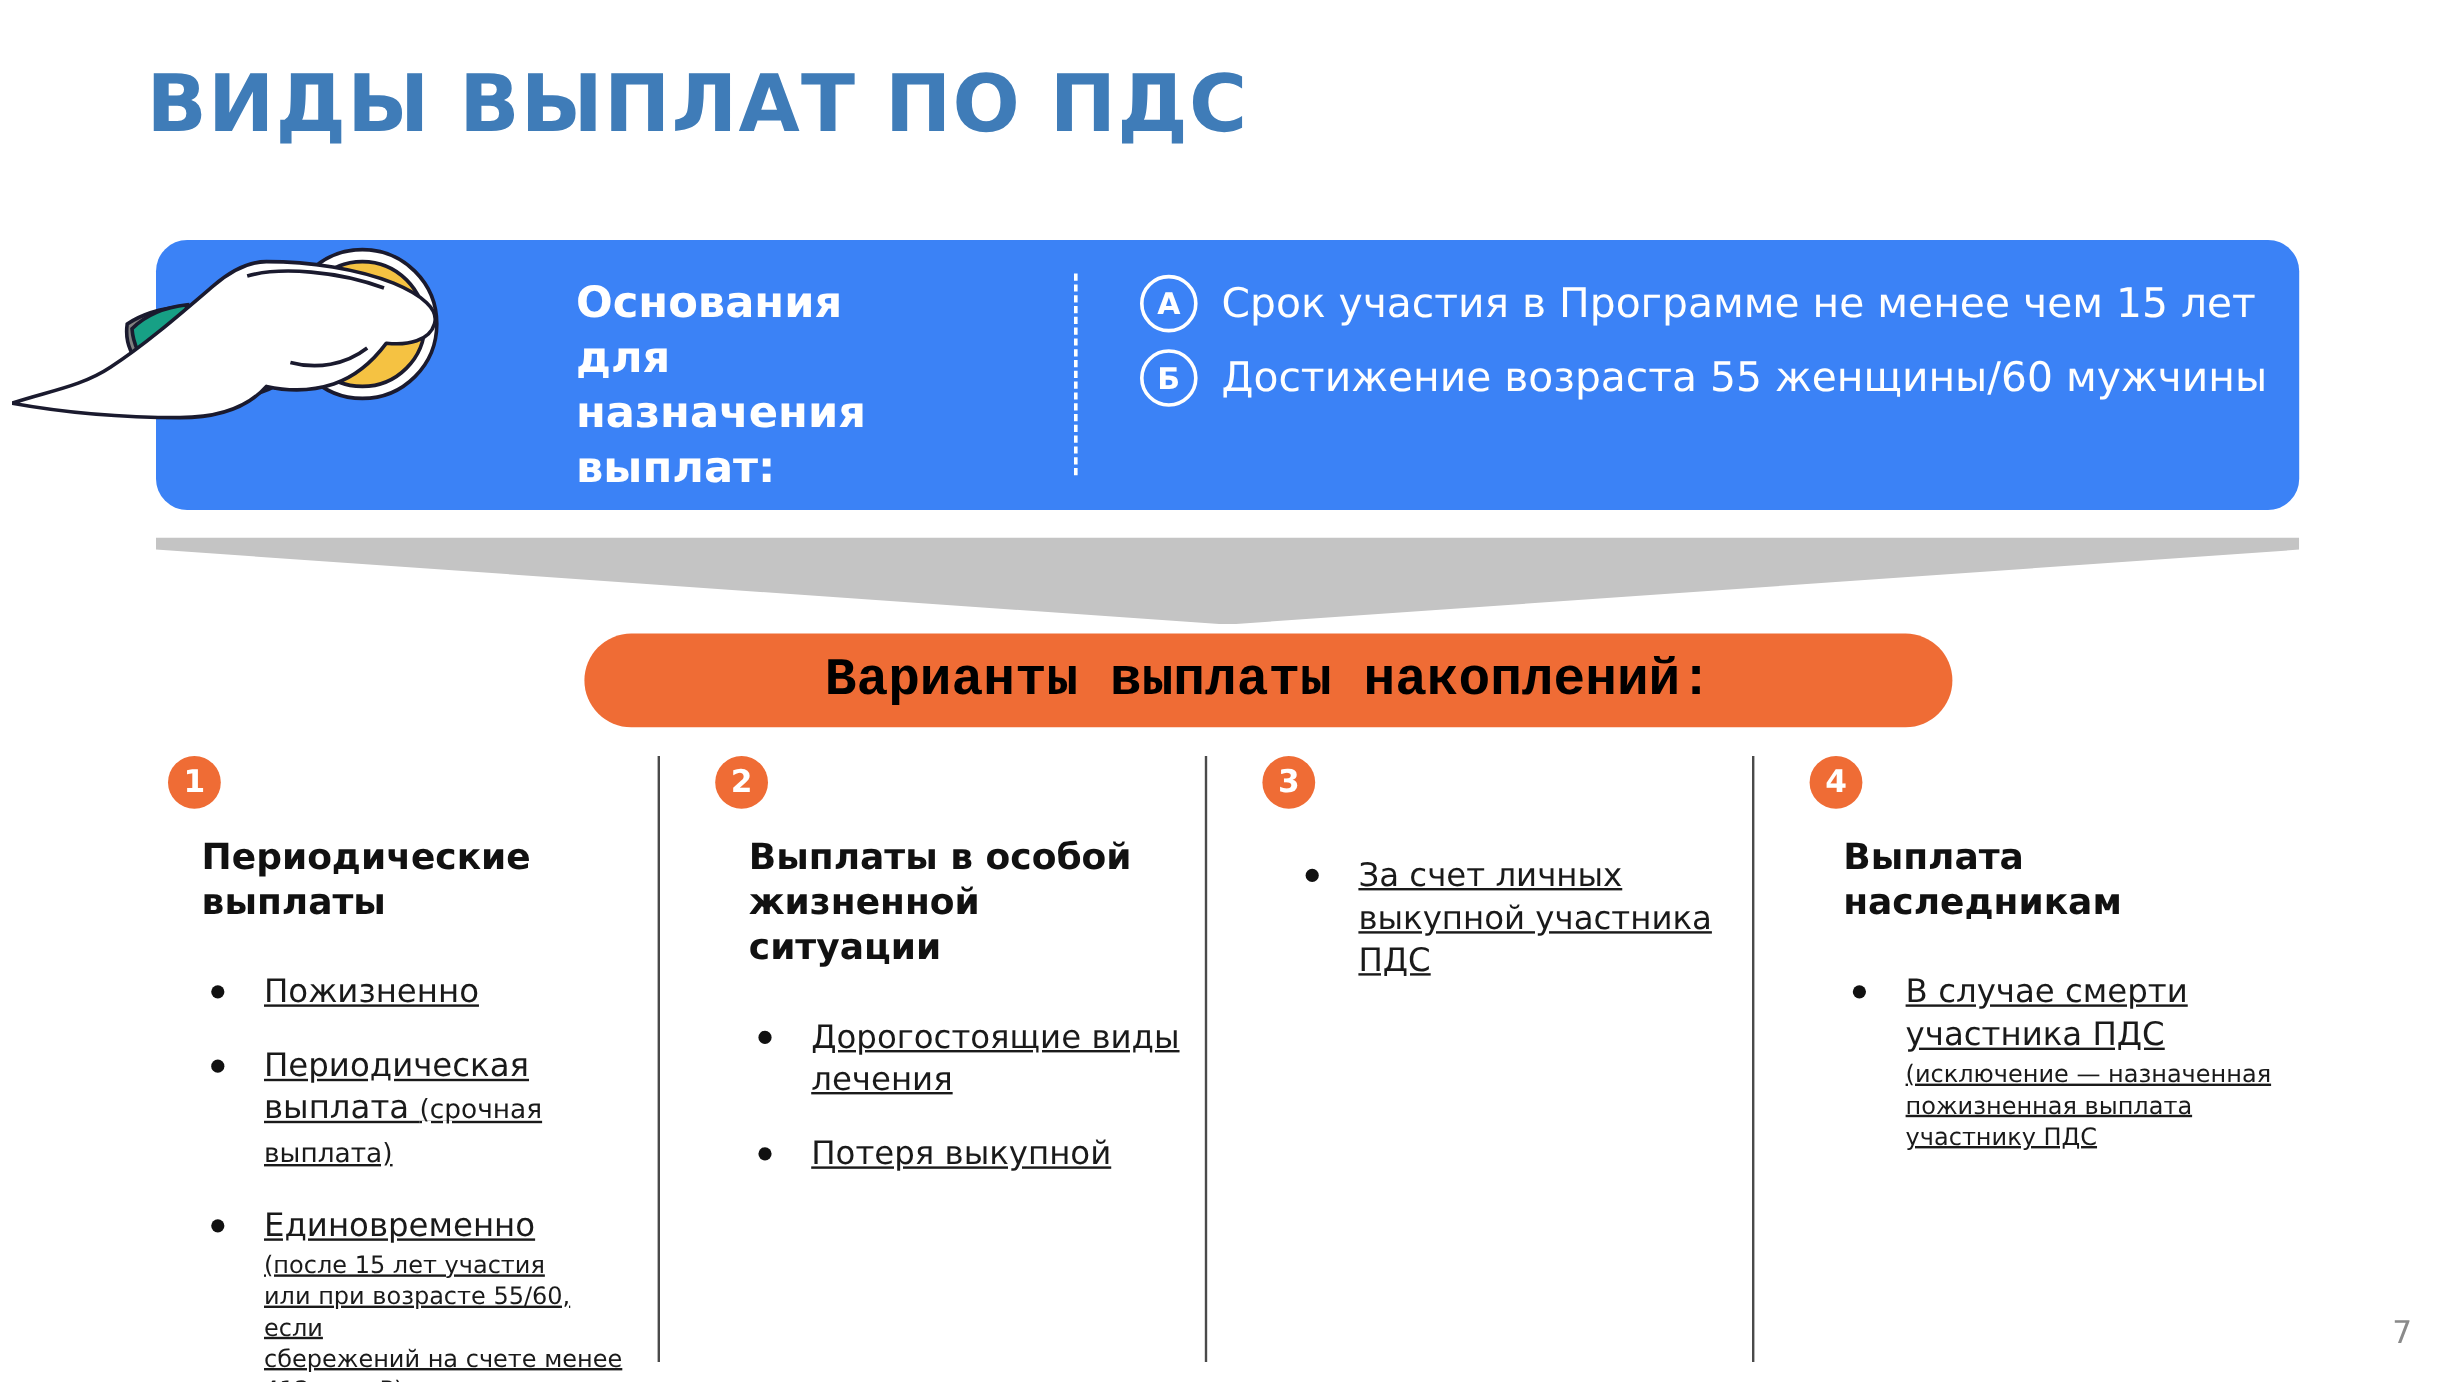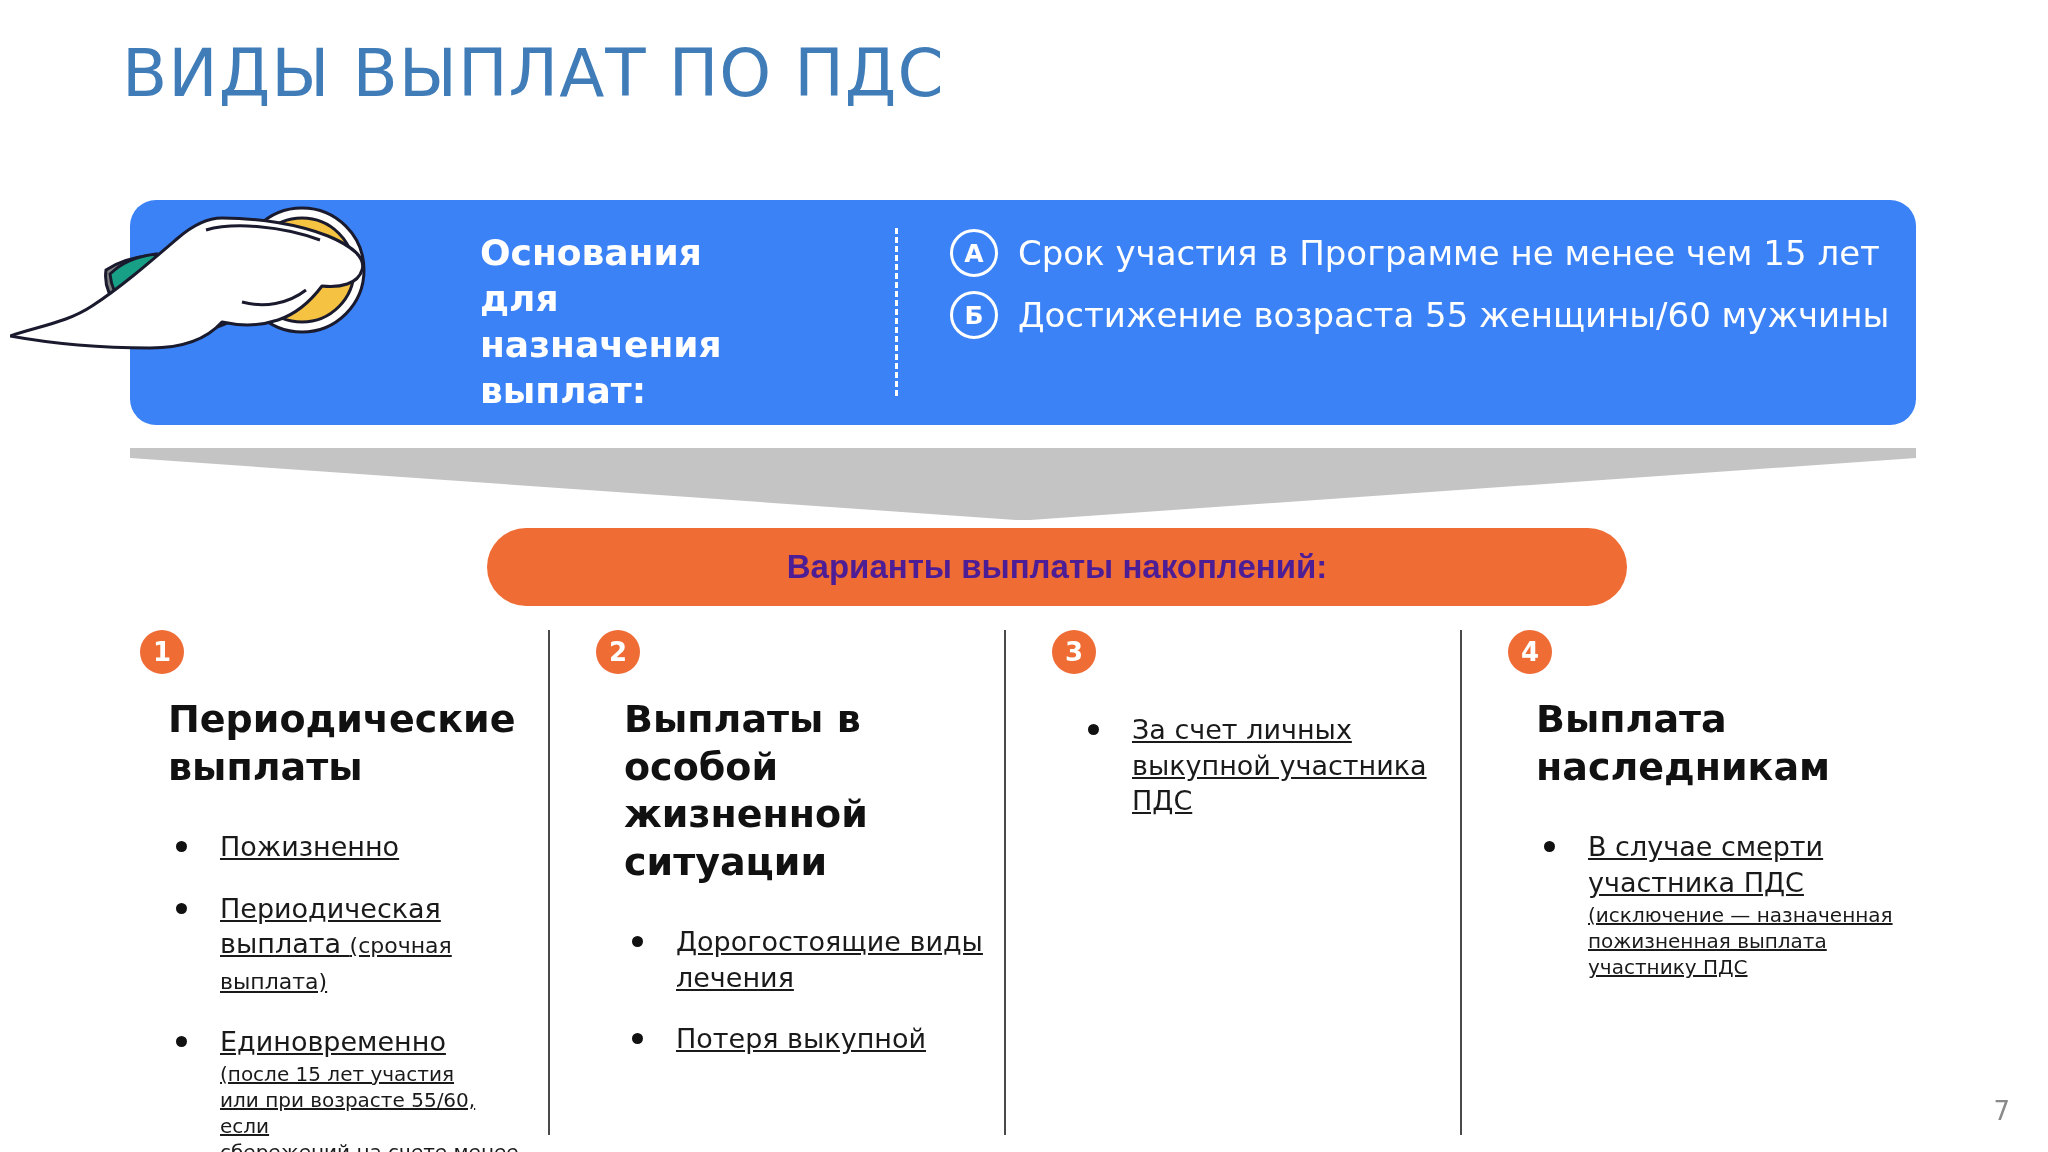--- a/index.html
+++ b/index.html
@@ -12,23 +12,23 @@
     height: 1152px;
     font-family: "Liberation Sans", sans-serif;
     position: relative;
     overflow: hidden;
   }
 
   
   .slide-title {
     position: absolute;
     left: 122px;
-    top: 35px;
+    top: 48px;
     font-size: 66px;
-    font-weight: normal;
+    font-weight: bold;
     letter-spacing: 1px;
     color: #3f7cb8;
     font-family: "DejaVu Sans", sans-serif;
     white-space: nowrap;
   }
 
   
   .green-banner {
     position: absolute;
     left: 130px;
@@ -125,24 +125,24 @@
     top: 528px;
     width: 1140px;
     height: 78px;
     background: #ef6c35;
     border-radius: 39px;
     display: flex;
     align-items: center;
     justify-content: center;
   }
   .orange-banner-text {
-    color: #4c1d95;
-    font-size: 33px;
-    font-weight: bold;
-    font-family: Liberation Sans, sans-serif;
+    color: #000000;
+    font-size: 44px;
+    font-weight: bold;
+    font-family: Liberation Mono, monospace;
   }
 
   
   .columns {
     position: absolute;
     left: 130px;
     top: 630px;
     width: 1786px;
     height: 505px;
     display: flex;
@@ -166,21 +166,21 @@
     font-size: 26px;
     font-weight: bold;
     display: flex;
     align-items: center;
     justify-content: center;
     margin-left: 10px;
     font-family: "DejaVu Sans", sans-serif;
   }
   .col-heading {
     margin: 22px 0 0 38px;
-    font-size: 38px;
+    font-size: 30px;
     font-weight: bold;
     line-height: 1.25;
     color: #111111;
     font-family: "DejaVu Sans", sans-serif;
     max-width: 350px;
   }
   .bullet-list {
     margin: 38px 0 0 40px;
     padding: 0;
     list-style: none;

